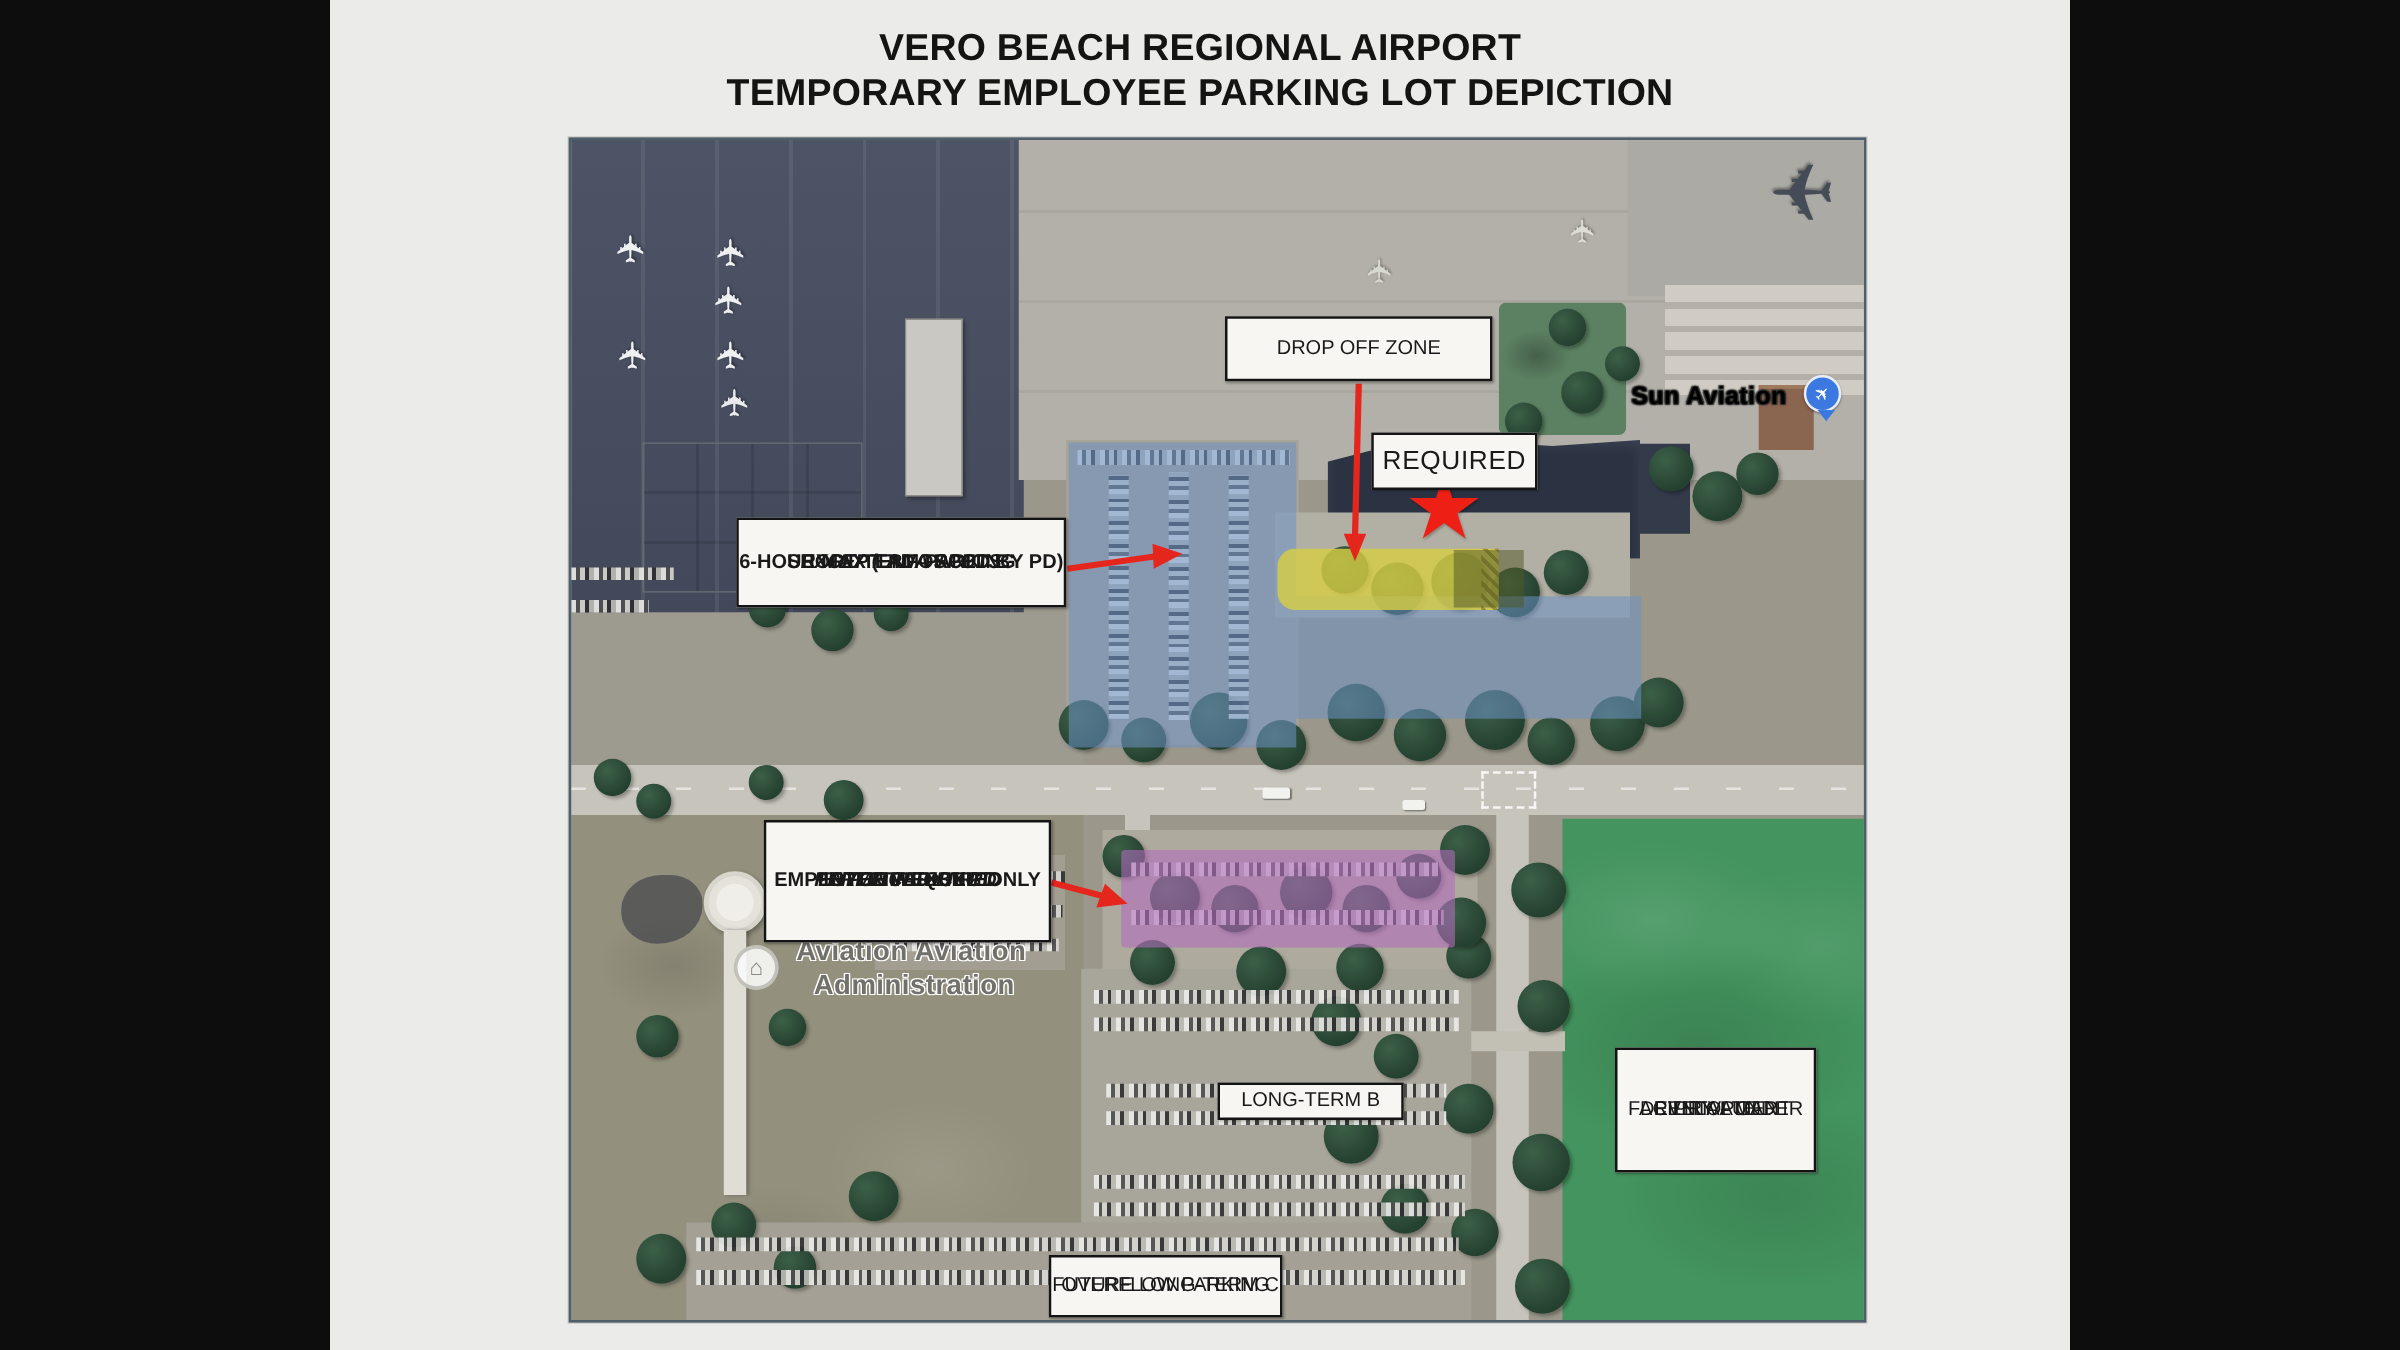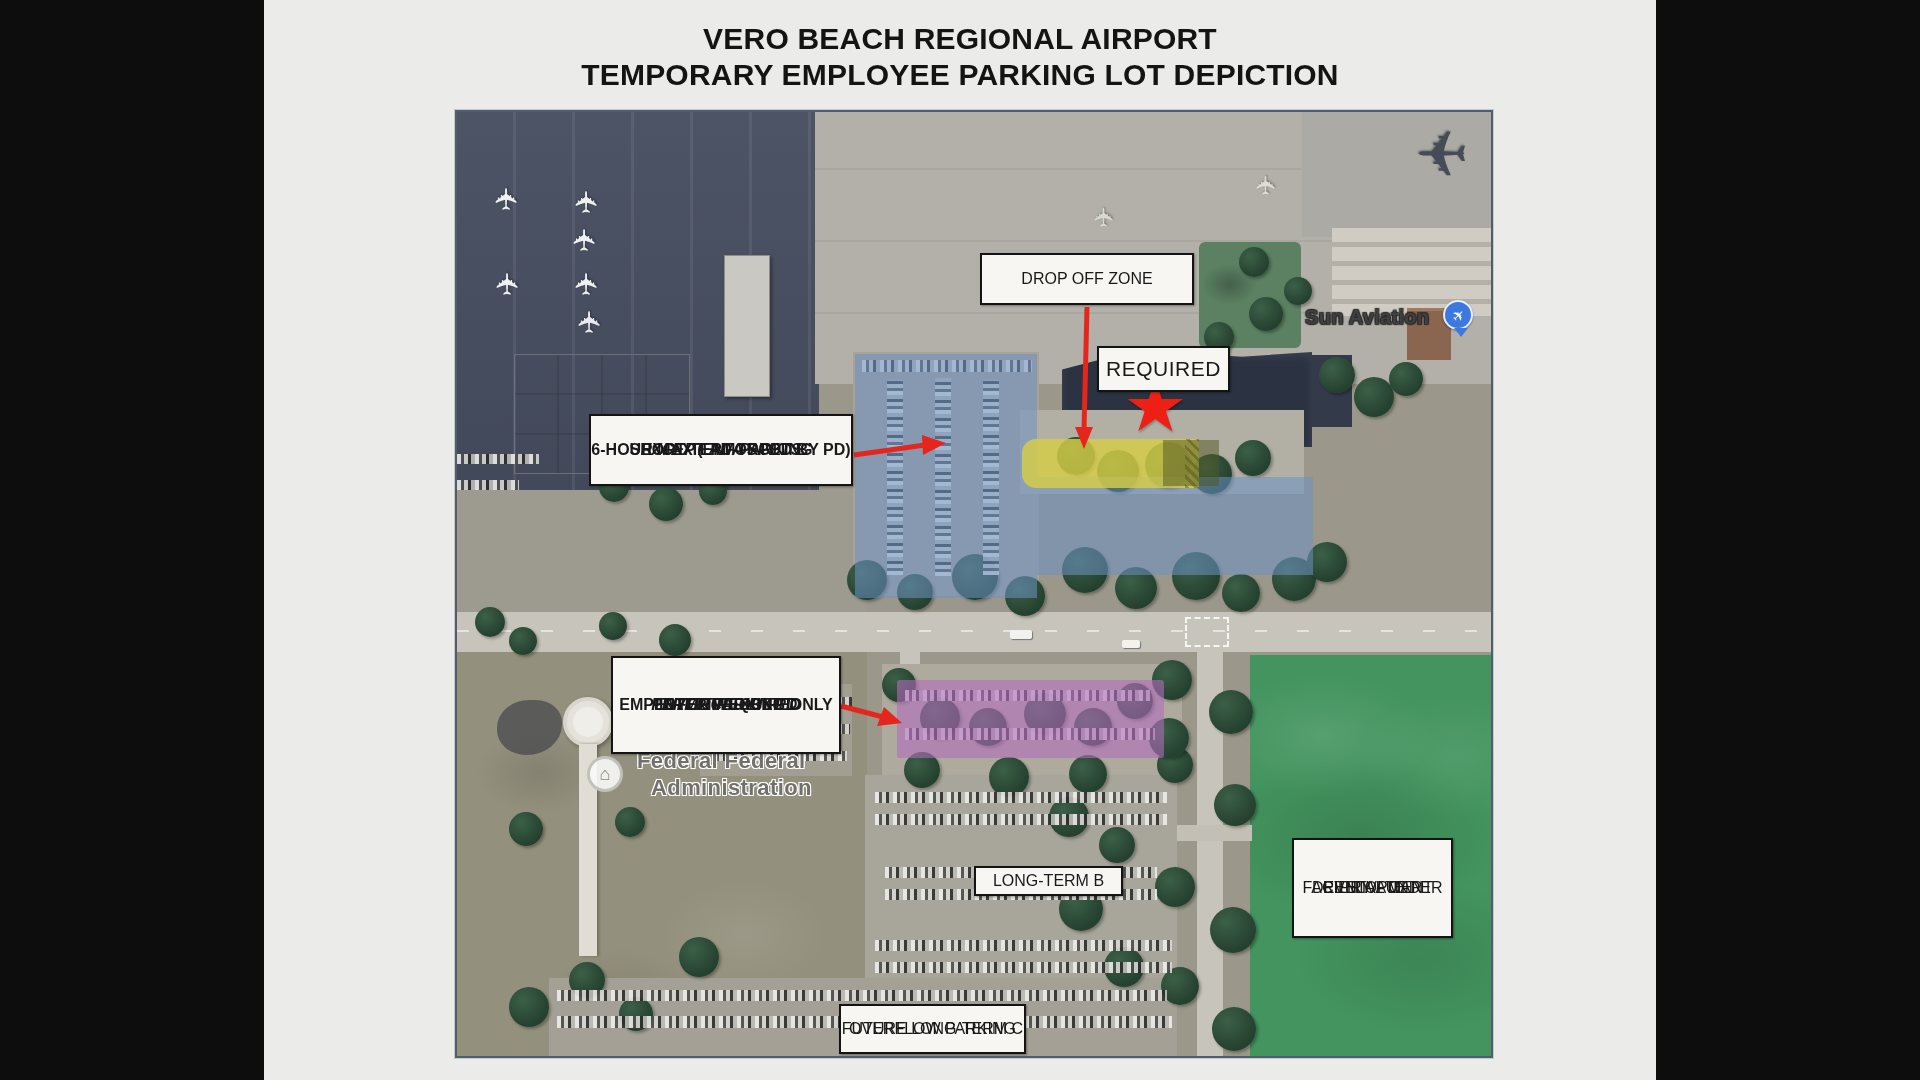--- a/index.html
+++ b/index.html
@@ -50,21 +50,21 @@
   .ov-hatch{right:0;top:0;width:14px;height:100%;background:repeating-linear-gradient(45deg,rgba(110,100,20,.55) 0 3px,transparent 3px 7px);}
   .ov-purple{background:rgba(176,108,188,.60);border-radius:3px;}
   .t-shadow{background:rgba(80,85,35,.5);}
 
   
   .map-label{background:#f7f6f2;border:2px solid #141414;color:#191919;display:flex;flex-direction:column;align-items:center;justify-content:center;text-align:center;line-height:1.32;font-size:16px;box-shadow:1px 1px 2px rgba(0,0,0,.35);z-index:5;}
   .w700{font-weight:700;} .w400{font-weight:400;}
   .lbl-terminal{font-size:21px;letter-spacing:.5px;}
   .it{font-style:italic;}
   .star{color:#ee2015;font-size:72px;line-height:72px;text-shadow:1px 2px 2px rgba(0,0,0,.25);z-index:4;}
-  .sun-text{color:#404040;font-weight:700;font-size:20px;letter-spacing:.3px;text-shadow:-1px -1px 1px rgba(40,40,40,.95),1px -1px 1px rgba(40,40,40,.95),-1px 1px 1px rgba(40,40,40,.95),1px 1px 1px rgba(40,40,40,.95);z-index:3;}
+  .sun-text{color:#000000;font-weight:700;font-size:20px;letter-spacing:.3px;text-shadow:-1px -1px 1px rgba(40,40,40,.95),1px -1px 1px rgba(40,40,40,.95),-1px 1px 1px rgba(40,40,40,.95),1px 1px 1px rgba(40,40,40,.95);z-index:3;}
   .pin{width:30px;height:30px;border-radius:50%;background:#3b79e1;border:2px solid #e8eef8;display:flex;align-items:center;justify-content:center;z-index:3;box-shadow:0 1px 2px rgba(0,0,0,.4);}
   .pin span{position:static;color:#fff;font-size:15px;transform:rotate(-45deg);line-height:1;}
   .pin:after{content:"";position:absolute;left:9px;top:26px;border:7px solid transparent;border-top:9px solid #3b79e1;}
   .faa-text{color:#71706a;font-weight:700;font-size:22px;letter-spacing:.4px;text-shadow:-1px -1px 0 #fff,1px -1px 0 #fff,-1px 1px 0 #fff,1px 1px 0 #fff;z-index:3;}
   .faa-icon{width:36px;height:36px;border-radius:50%;background:rgba(250,250,248,.9);border:3px solid rgba(190,188,180,.9);color:#8a887e;display:flex;align-items:center;justify-content:center;font-size:18px;z-index:3;}
   svg.arrows{left:0;top:0;width:1038px;height:948px;z-index:4;pointer-events:none;}
 </style>
 </head>
 <body>
 
@@ -263,20 +263,20 @@
       </div>
 
       <span class="sun-text" style="left:848px;top:194px;">Sun Aviation</span>
       <div class="pin" style="left:986px;top:188px;">
         <span>✈</span>
       </div>
 
       <div class="faa-icon" style="left:130px;top:644px;">
         <span style="position:static">⌂</span>
       </div>
-      <span class="faa-text" style="left:180px;top:636px;">Federal Federal</span>
+      <span class="faa-text" style="left:180px;top:636px;">Aviation Aviation</span>
       <span class="faa-text" style="left:194px;top:663px;">Administration</span>
 
     </div>
   </div>
 
   <div class="bar right"></div>
 </div>
 
 </body></html>

